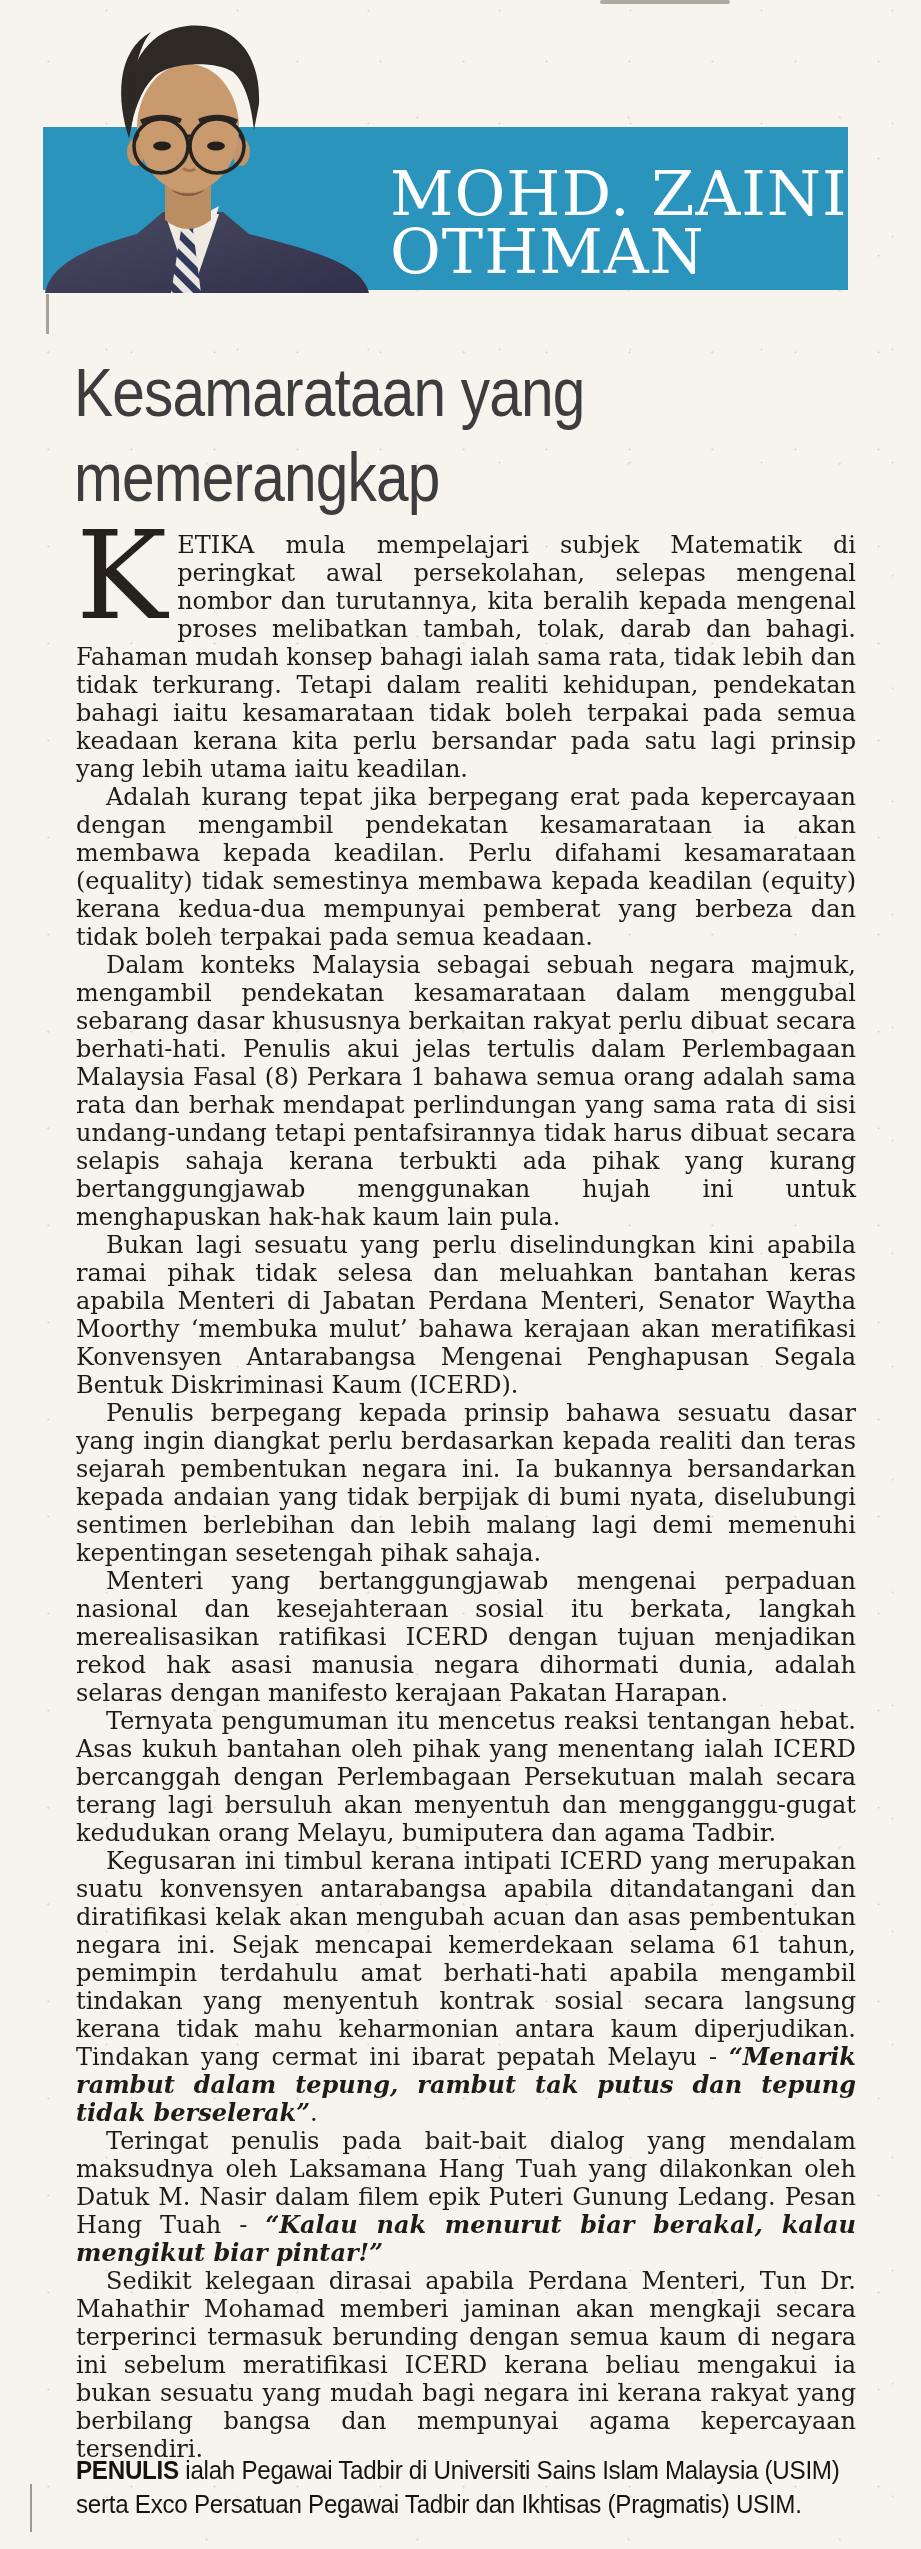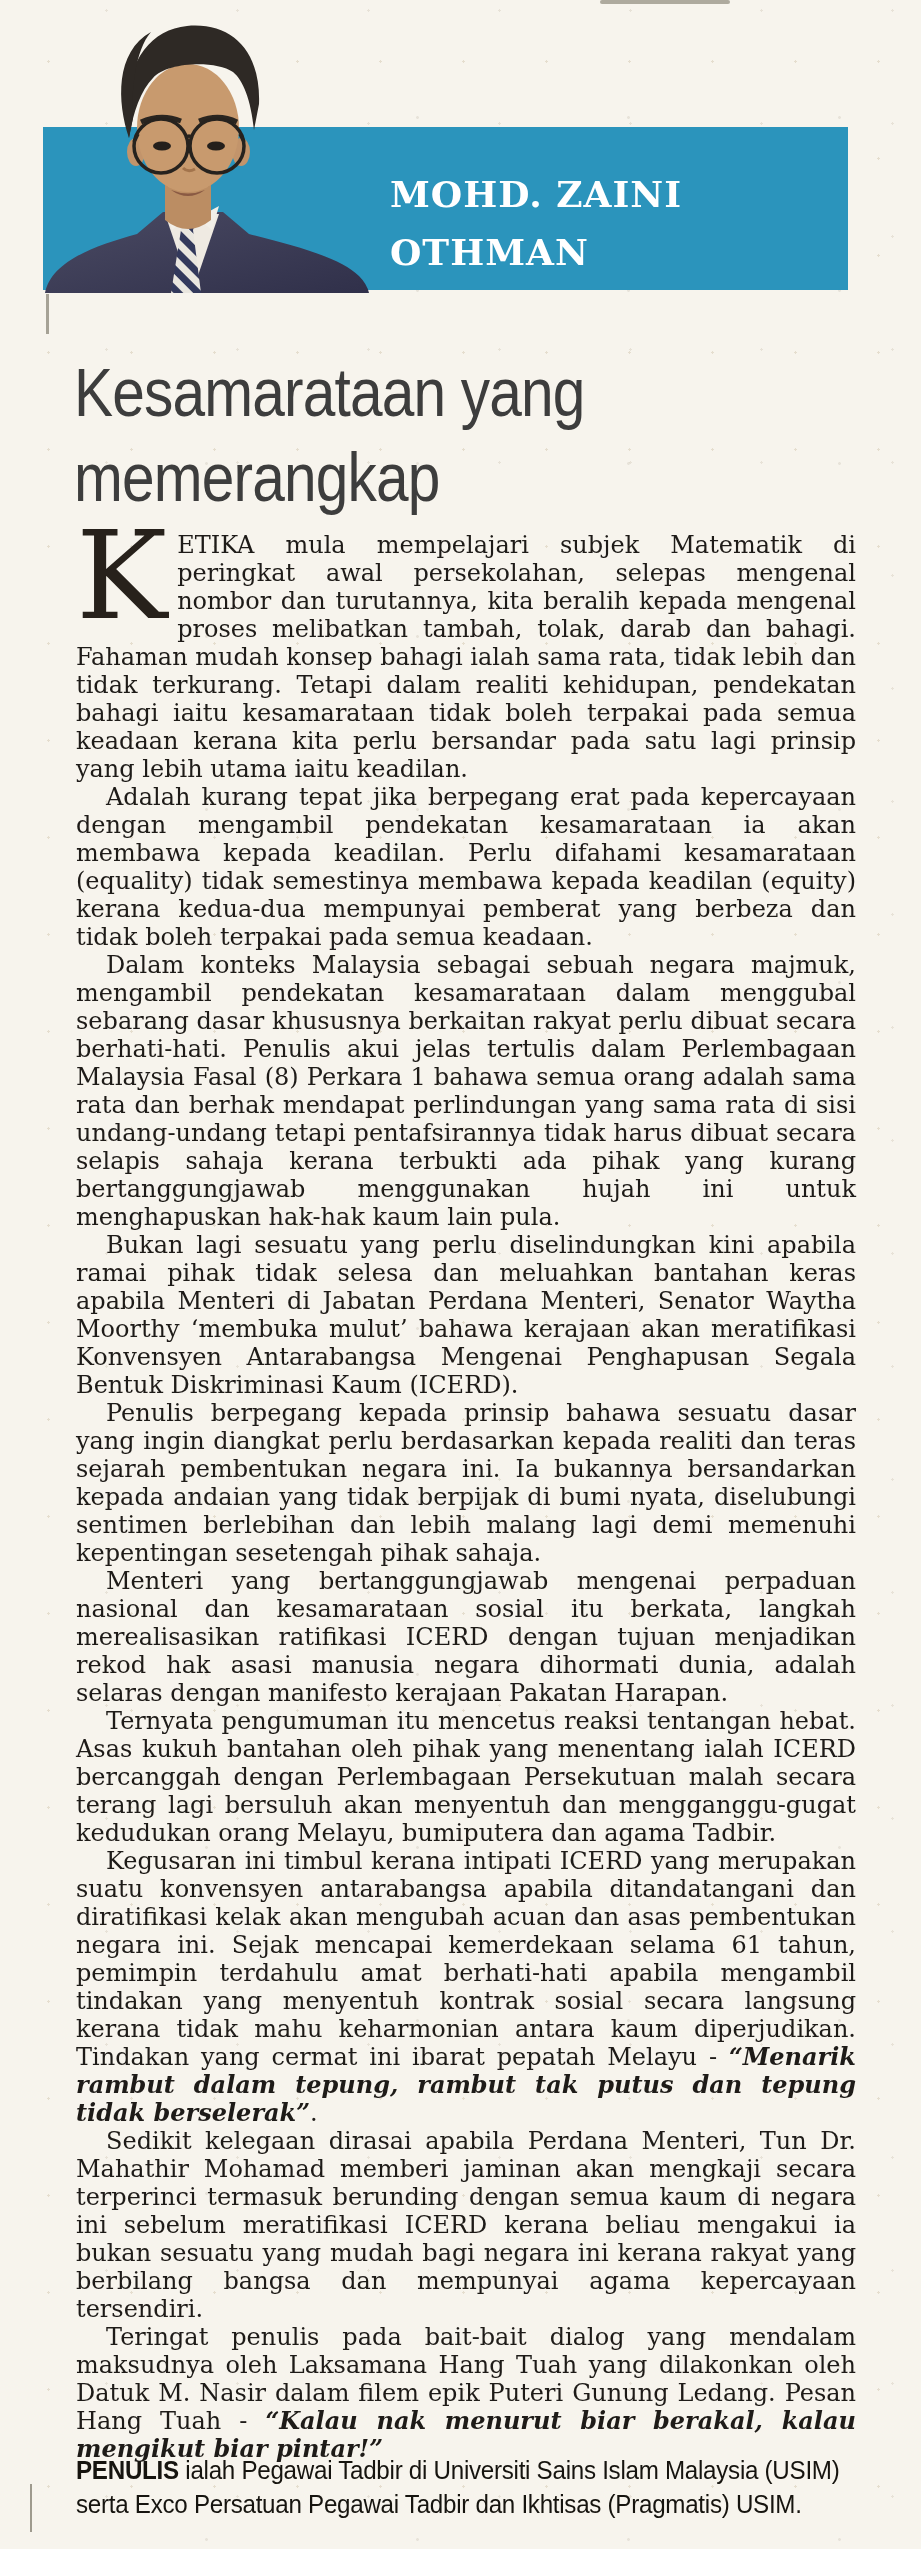--- a/index.html
+++ b/index.html
@@ -13,22 +13,22 @@
     background-size:83px 97px,131px 113px,211px 173px;
     background-position:7px 13px,41px 67px,101px 31px;
     font-family:"DejaVu Serif", serif;
   }
   .banner{
     position:absolute;left:43px;top:127px;width:805px;height:163px;
     background:#2b94bc;
   }
   .banner .name{
     position:absolute;left:347px;top:38px;
-    font-family:"DejaVu Serif", serif;font-weight:700;
-    font-size:36px;line-height:58px;letter-spacing:1px;color:#ffffff;
+    font-family:"DejaVu Serif", serif;font-weight:400;
+    font-size:62px;line-height:58px;letter-spacing:1px;color:#ffffff;
   }
   .banner .name span{display:block;}
   .portrait{position:absolute;left:35px;top:6px;}
   .title{
     position:absolute;left:74px;top:350px;margin:0;
     font-family:"Liberation Sans", sans-serif;font-weight:300;
     font-size:69px;line-height:85px;letter-spacing:-1px;color:#3d3d3d;
     transform:scaleX(.85);transform-origin:left top;white-space:nowrap;
   }
   .title span{display:block;}
@@ -114,25 +114,25 @@
     <span>Kesamarataan yang</span>
     <span>memerangkap</span>
   </h1>
 
   <div class="body">
       <p class="first"><span class="dropcap">K</span><span>ETIKA mula mempelajari subjek Matematik di peringkat awal persekolahan, selepas mengenal nombor dan turutannya, kita beralih kepada mengenal proses melibatkan tambah, tolak, darab dan bahagi. Fahaman mudah konsep bahagi ialah sama rata, tidak lebih dan tidak terkurang. Tetapi dalam realiti kehidupan, pendekatan bahagi iaitu kesamarataan tidak boleh terpakai pada semua keadaan kerana kita perlu bersandar pada satu lagi prinsip yang lebih utama iaitu keadilan.</span></p>
       <p><span>Adalah kurang tepat jika berpegang erat pada kepercayaan dengan mengambil pendekatan kesamarataan ia akan membawa kepada keadilan. Perlu difahami kesamarataan </span><span class="it">(equality)</span><span> tidak semestinya membawa kepada keadilan </span><span class="it">(equity)</span><span> kerana kedua-dua mempunyai pemberat yang berbeza dan tidak boleh terpakai pada semua keadaan.</span></p>
       <p><span>Dalam konteks Malaysia sebagai sebuah negara majmuk, mengambil pendekatan kesamarataan dalam menggubal sebarang dasar khususnya berkaitan rakyat perlu dibuat secara berhati-hati. Penulis akui jelas tertulis dalam Perlembagaan Malaysia Fasal (8) Perkara 1 bahawa semua orang adalah sama rata dan berhak mendapat perlindungan yang sama rata di sisi undang-undang tetapi pentafsirannya tidak harus dibuat secara selapis sahaja kerana terbukti ada pihak yang kurang bertanggungjawab menggunakan hujah ini untuk menghapuskan hak-hak kaum lain pula.</span></p>
       <p><span>Bukan lagi sesuatu yang perlu diselindungkan kini apabila ramai pihak tidak selesa dan meluahkan bantahan keras apabila Menteri di Jabatan Perdana Menteri, Senator Waytha Moorthy ‘membuka mulut’ bahawa kerajaan akan meratifikasi Konvensyen Antarabangsa Mengenai Penghapusan Segala Bentuk Diskriminasi Kaum (ICERD).</span></p>
       <p><span>Penulis berpegang kepada prinsip bahawa sesuatu dasar yang ingin diangkat perlu berdasarkan kepada realiti dan teras sejarah pembentukan negara ini. Ia bukannya bersandarkan kepada andaian yang tidak berpijak di bumi nyata, diselubungi sentimen berlebihan dan lebih malang lagi demi memenuhi kepentingan sesetengah pihak sahaja.</span></p>
-      <p><span>Menteri yang bertanggungjawab mengenai perpaduan nasional dan kesamarataan sosial itu berkata, langkah merealisasikan ratifikasi ICERD dengan tujuan menjadikan rekod hak asasi manusia negara dihormati dunia, adalah selaras dengan manifesto kerajaan Pakatan Harapan.</span></p>
+      <p><span>Menteri yang bertanggungjawab mengenai perpaduan nasional dan kesejahteraan sosial itu berkata, langkah merealisasikan ratifikasi ICERD dengan tujuan menjadikan rekod hak asasi manusia negara dihormati dunia, adalah selaras dengan manifesto kerajaan Pakatan Harapan.</span></p>
       <p><span>Ternyata pengumuman itu mencetus reaksi tentangan hebat. Asas kukuh bantahan oleh pihak yang menentang ialah ICERD bercanggah dengan Perlembagaan Persekutuan malah secara terang lagi bersuluh akan menyentuh dan mengganggu-gugat kedudukan orang Melayu, bumiputera dan agama Tadbir.</span></p>
       <p><span>Kegusaran ini timbul kerana intipati ICERD yang merupakan suatu konvensyen antarabangsa apabila ditandatangani dan diratifikasi kelak akan mengubah acuan dan asas pembentukan negara ini. Sejak mencapai kemerdekaan selama 61 tahun, pemimpin terdahulu amat berhati-hati apabila mengambil tindakan yang menyentuh kontrak sosial secara langsung kerana tidak mahu keharmonian antara kaum diperjudikan. Tindakan yang cermat ini ibarat pepatah Melayu - </span><span class="bit">“Menarik rambut dalam tepung, rambut tak putus dan tepung tidak berselerak”</span><span>.</span></p>
+      <p><span>Teringat penulis pada bait-bait dialog yang mendalam maksudnya oleh Laksamana Hang Tuah yang dilakonkan oleh Datuk M. Nasir dalam filem epik Puteri Gunung Ledang. Pesan Hang Tuah - </span><span class="bit">“Kalau nak menurut biar berakal, kalau mengikut biar pintar!”</span></p>
       <p><span>Sedikit kelegaan dirasai apabila Perdana Menteri, Tun Dr. Mahathir Mohamad memberi jaminan akan mengkaji secara terperinci termasuk berunding dengan semua kaum di negara ini sebelum meratifikasi ICERD kerana beliau mengakui ia bukan sesuatu yang mudah bagi negara ini kerana rakyat yang berbilang bangsa dan mempunyai agama kepercayaan tersendiri.</span></p>
-      <p><span>Teringat penulis pada bait-bait dialog yang mendalam maksudnya oleh Laksamana Hang Tuah yang dilakonkan oleh Datuk M. Nasir dalam filem epik Puteri Gunung Ledang. Pesan Hang Tuah - </span><span class="bit">“Kalau nak menurut biar berakal, kalau mengikut biar pintar!”</span></p>
     </div>
 
   <p class="footnote">
     <b>PENULIS</b><span> ialah Pegawai Tadbir di Universiti Sains Islam Malaysia (USIM)</span><br>
     <span>serta Exco Persatuan Pegawai Tadbir dan Ikhtisas (Pragmatis) USIM.</span>
   </p>
 
   <div class="artifact a1"></div>
   <div class="artifact a2"></div>
   <div class="artifact a3"></div>

